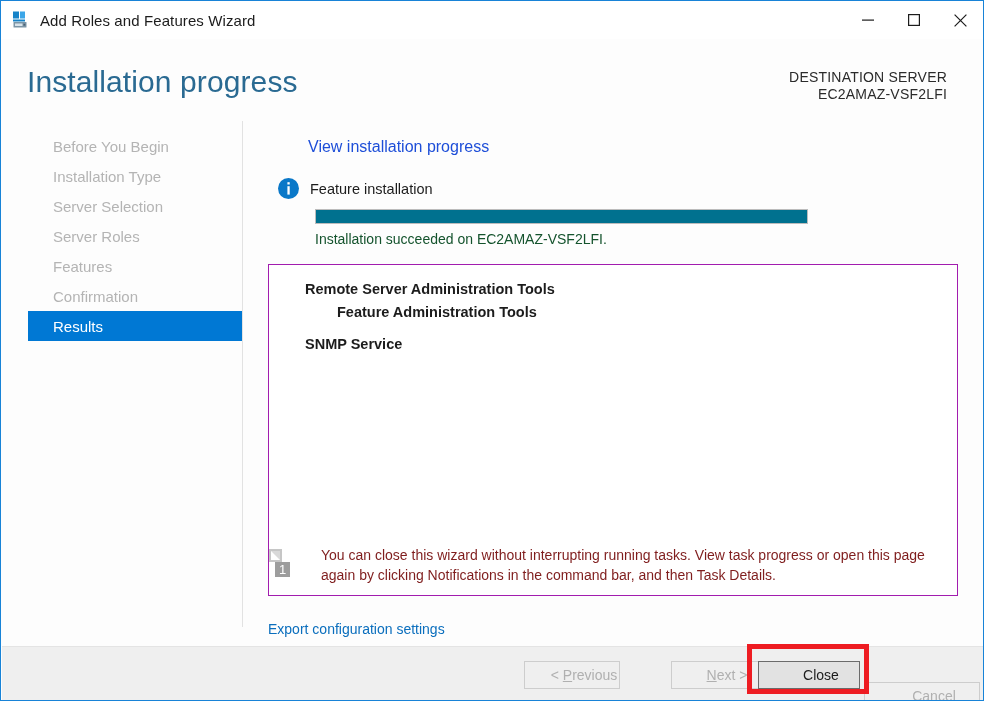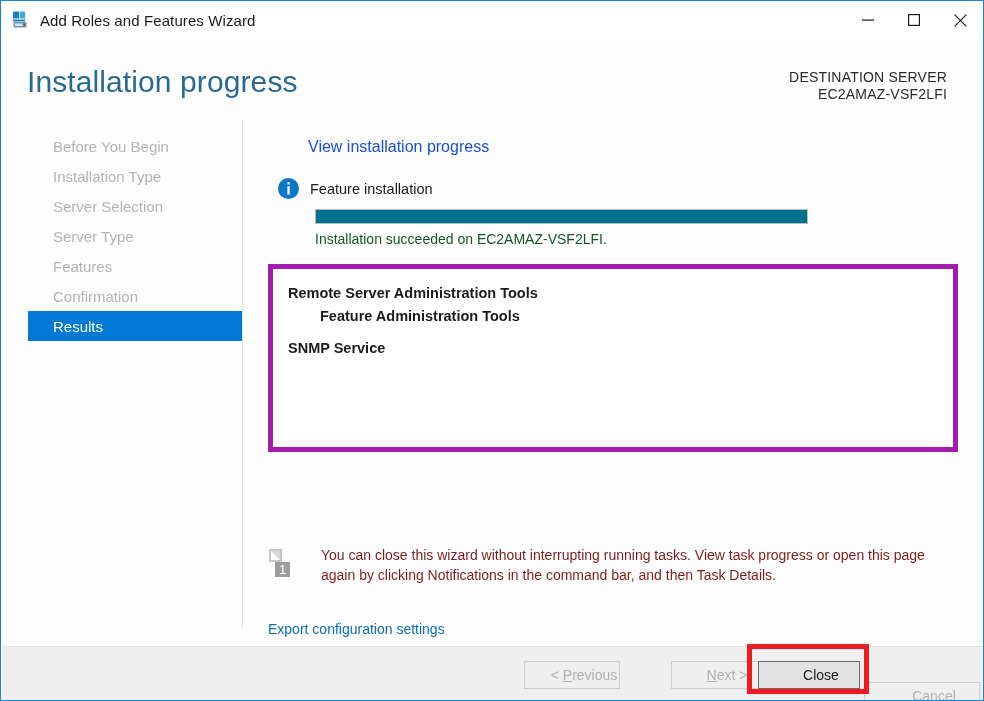--- a/index.html
+++ b/index.html
@@ -187,25 +187,26 @@
     font-size: 14px;
     color: #14532d;
     white-space: nowrap;
   }
 
   #feature-panel {
     position: absolute;
     left: 25px;
     top: 143px;
     width: 690px;
-    height: 188px;
-    box-sizing: border-box;
-    border: 5px solid #a21caf;
+    height: 332px;
+    box-sizing: border-box;
+    border: 1px solid #a21caf;
     background: #ffffff;
     overflow: hidden;
+    padding-left: 21px;
   }
   .feature-line {
     font-size: 14.5px;
     font-weight: bold;
     color: #1c1c1c;
     line-height: 23px;
     white-space: nowrap;
   }
   .feature-line.lvl0 { margin-left: 15px; }
   .feature-line.lvl1 { margin-left: 47px; }
@@ -340,21 +341,21 @@
       <div class="nav-item" style="top:10px">
           <span>Before You Begin</span>
         </div>
       <div class="nav-item" style="top:40px">
           <span>Installation Type</span>
         </div>
       <div class="nav-item" style="top:70px">
           <span>Server Selection</span>
         </div>
       <div class="nav-item" style="top:100px">
-          <span>Server Type</span>
+          <span>Server Roles</span>
         </div>
       <div class="nav-item" style="top:130px">
           <span>Features</span>
         </div>
       <div class="nav-item" style="top:160px">
           <span>Confirmation</span>
         </div>
       <div class="nav-item selected" style="top:190px">
           <span>Results</span>
         </div>

